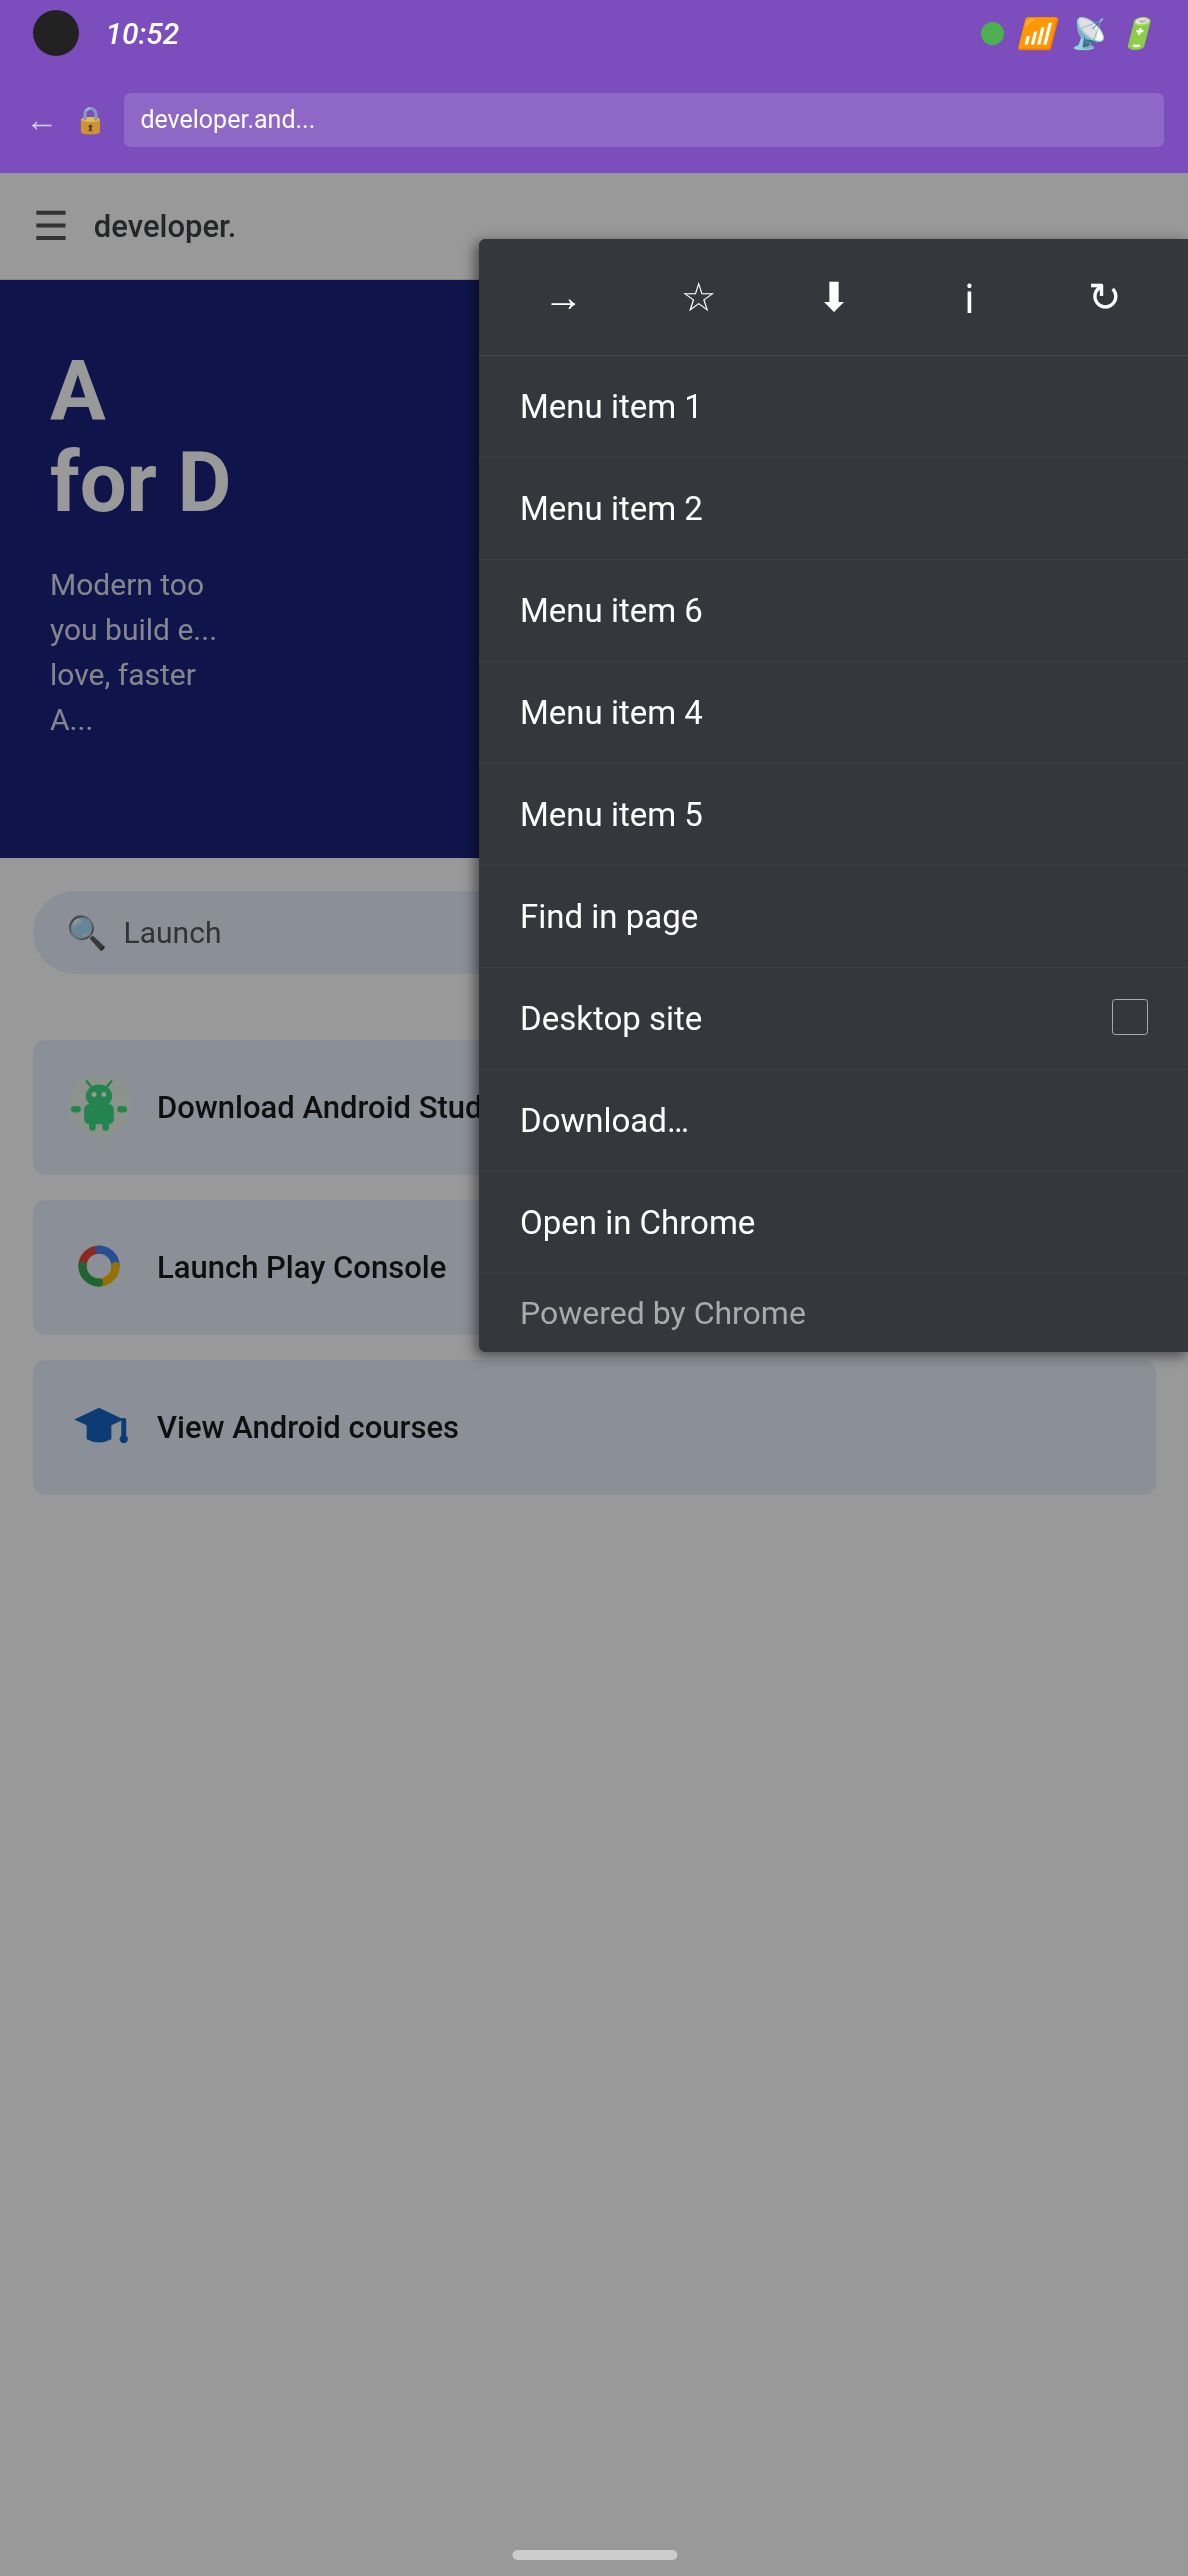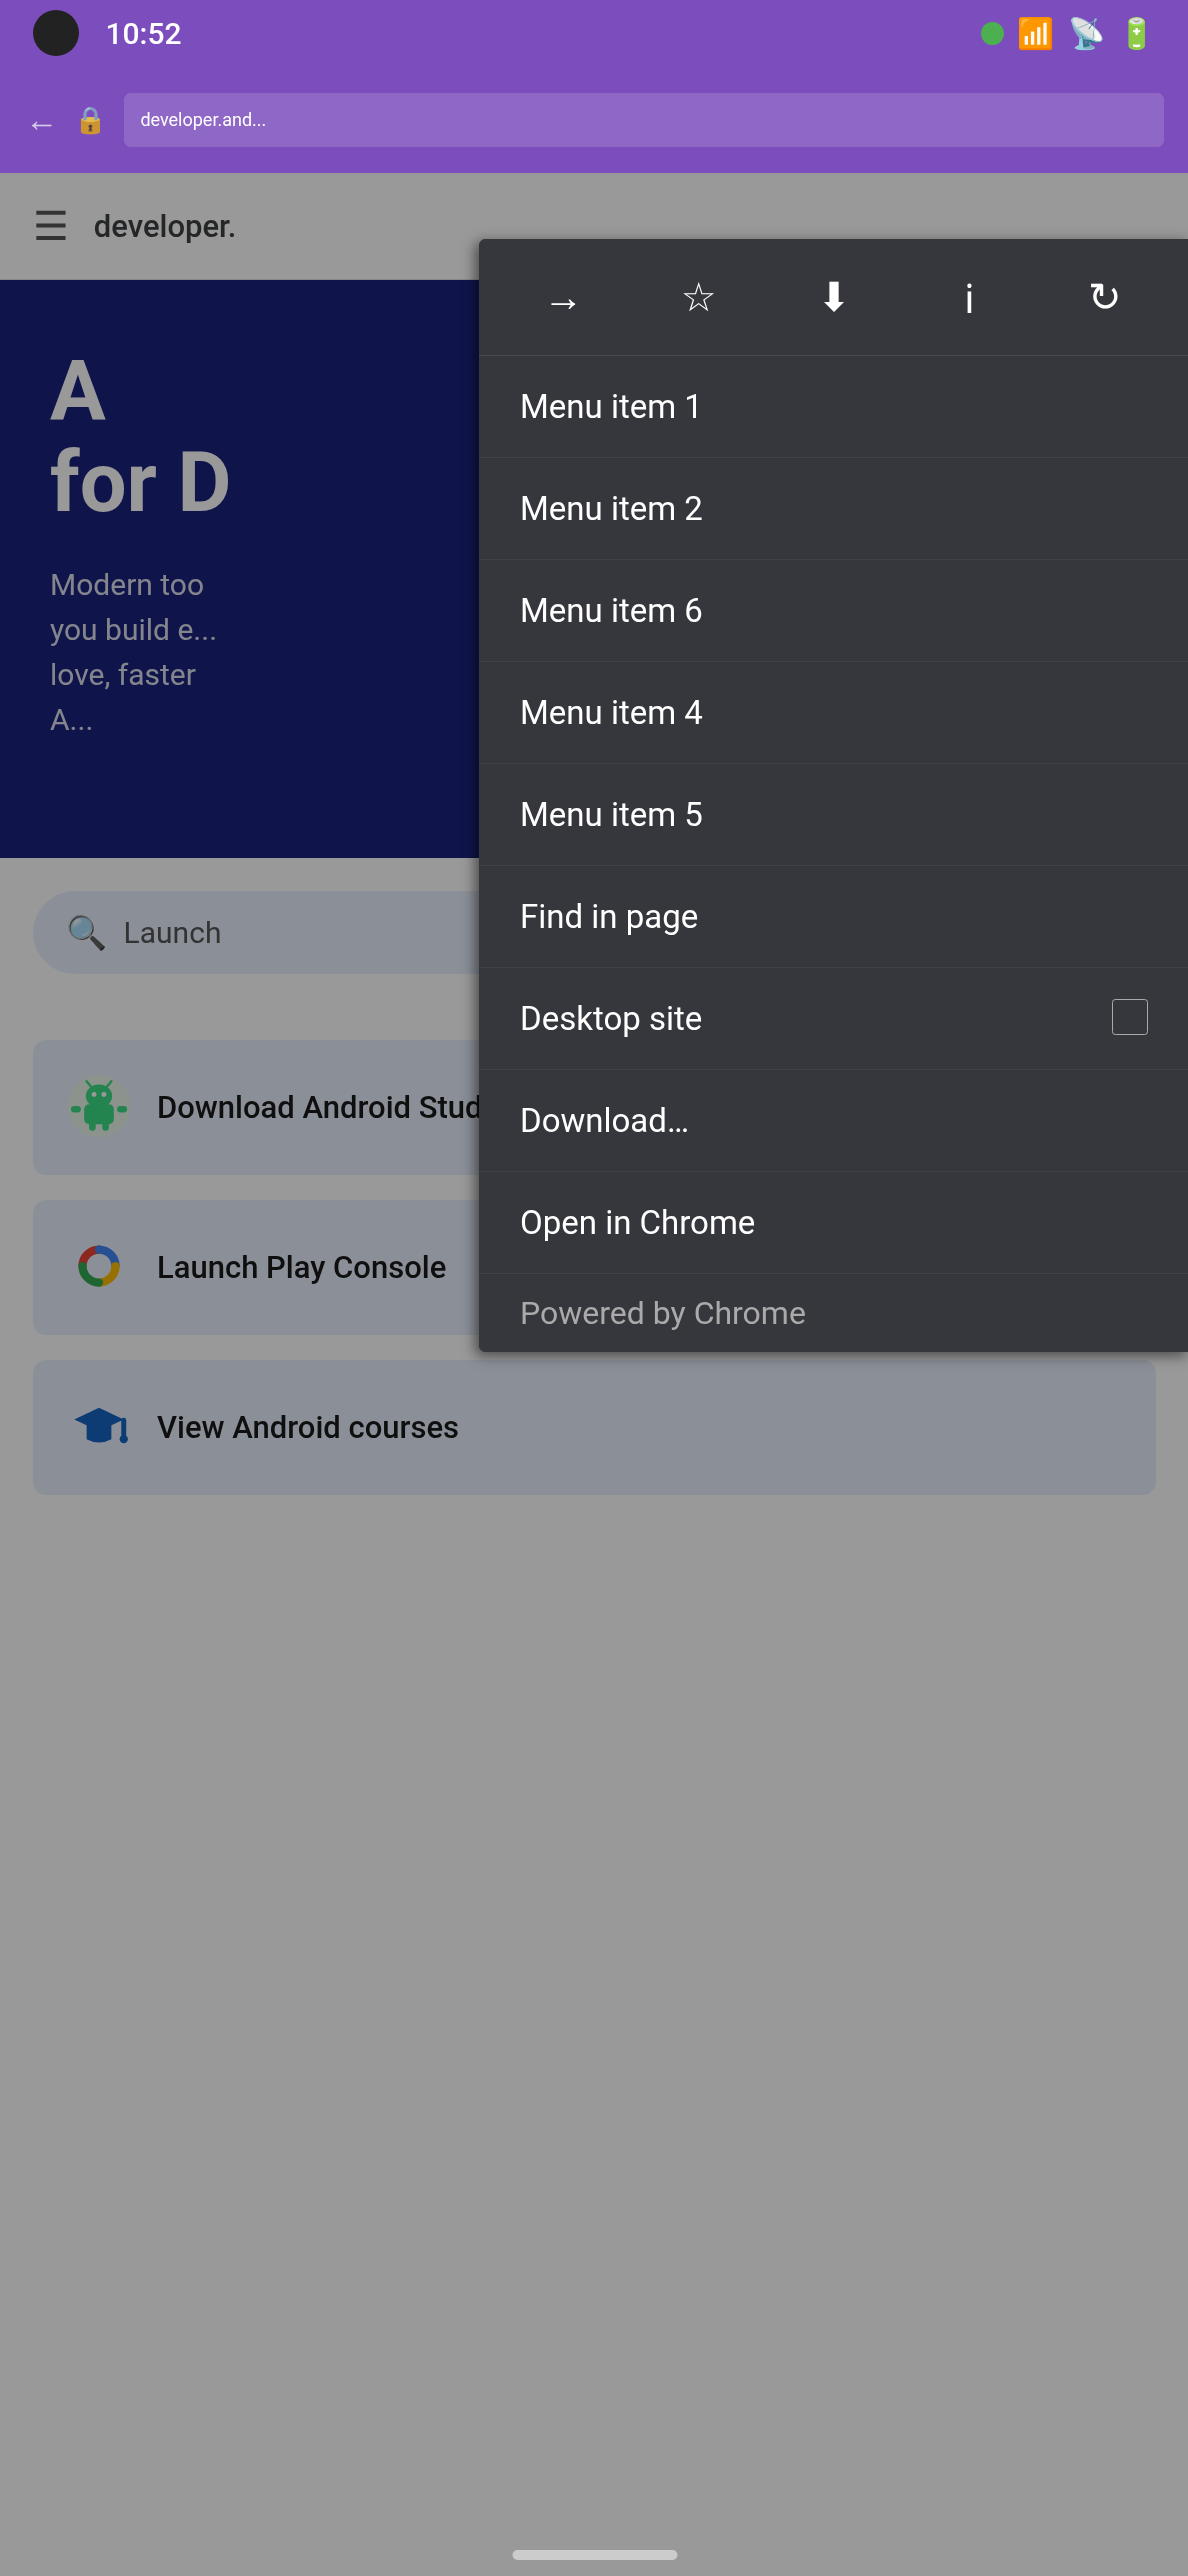--- a/index.html
+++ b/index.html
@@ -16,20 +16,21 @@
 
     
     .status-bar {
       width: 100%;
       height: 66px;
       background: #7c4dbc;
       display: flex;
       align-items: center;
       justify-content: space-between;
       padding: 4px 33px;
+      font-style: italic;
     }
     .status-time {
       color: #fff;
       font-size: 30px;
       font-weight: 500;
     }
     .status-icons {
       display: flex;
       align-items: center;
       gap: 13.2px;
@@ -70,21 +71,21 @@
     }
     .address-bar {
       flex: 1;
       background: rgba(255,255,255,0.15);
       border-radius: 6.6px;
       height: 54px;
       display: flex;
       align-items: center;
       padding: 0 16.5px;
       color: #fff;
-      font-size: 18px;
+      font-size: 25px;
     }
 
     
     .page-content {
       width: 100%;
       height: 2576px;
       background: #fff;
       position: relative;
     }
 

